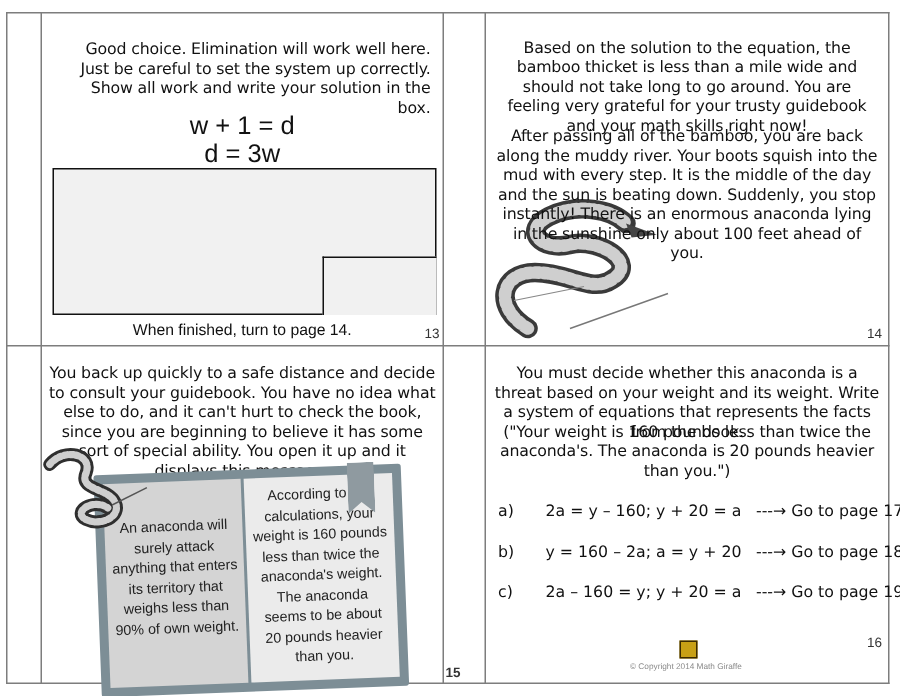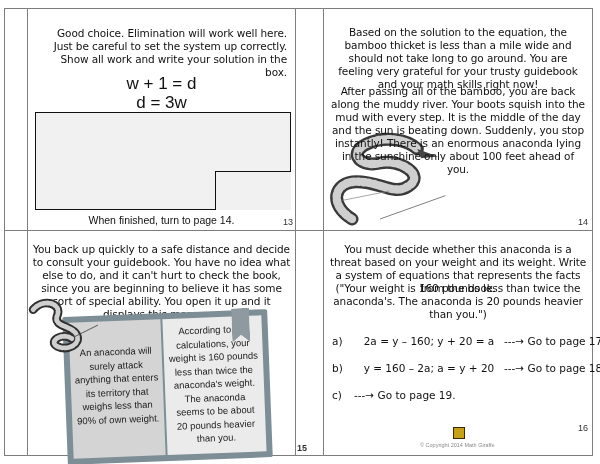--- a/index.html
+++ b/index.html
@@ -93,19 +93,20 @@
     <span class="expr">2a = y – 160;  y + 20 = a</span>
     <span>---→ Go to page 17.</span>
   </div>
   <div class="choice" style="left:8px; top:131px;">
     <span class="lbl">b)</span>
     <span class="expr">y = 160 – 2a; a = y + 20</span>
     <span>---→ Go to page 18.</span>
   </div>
   <div class="choice" style="left:8px; top:158px;">
     <span class="lbl">c)</span>
+    <span class="expr">2a – 160 = y; y + 20 = a</span>
     <span>---→ Go to page 19.</span>
   </div>
 
   <div class="logo" style="left:129px; top:196px;"></div>
   <div class="copyright" style="left:96px; top:211px;">© Copyright 2014 Math Giraffe</div>
   <div class="pnum" style="right:4px; top:192px;text-align:right;">16</div>
 </div>
 
 </body></html>

